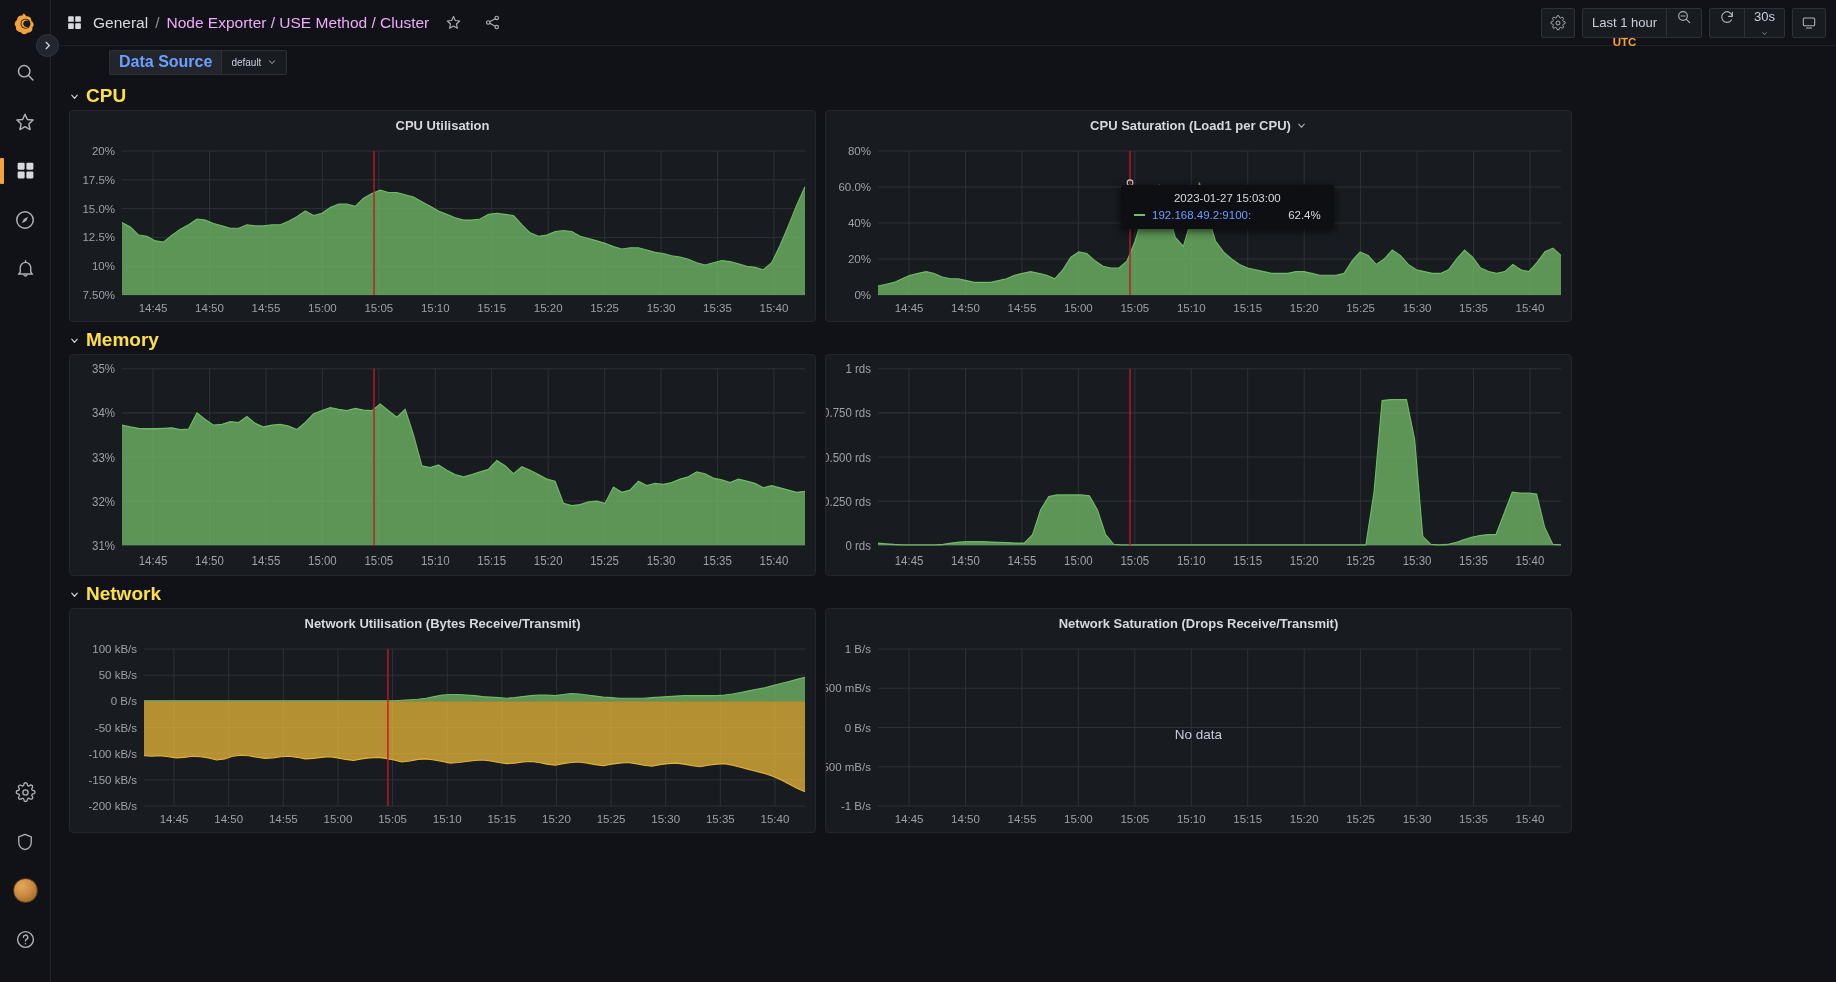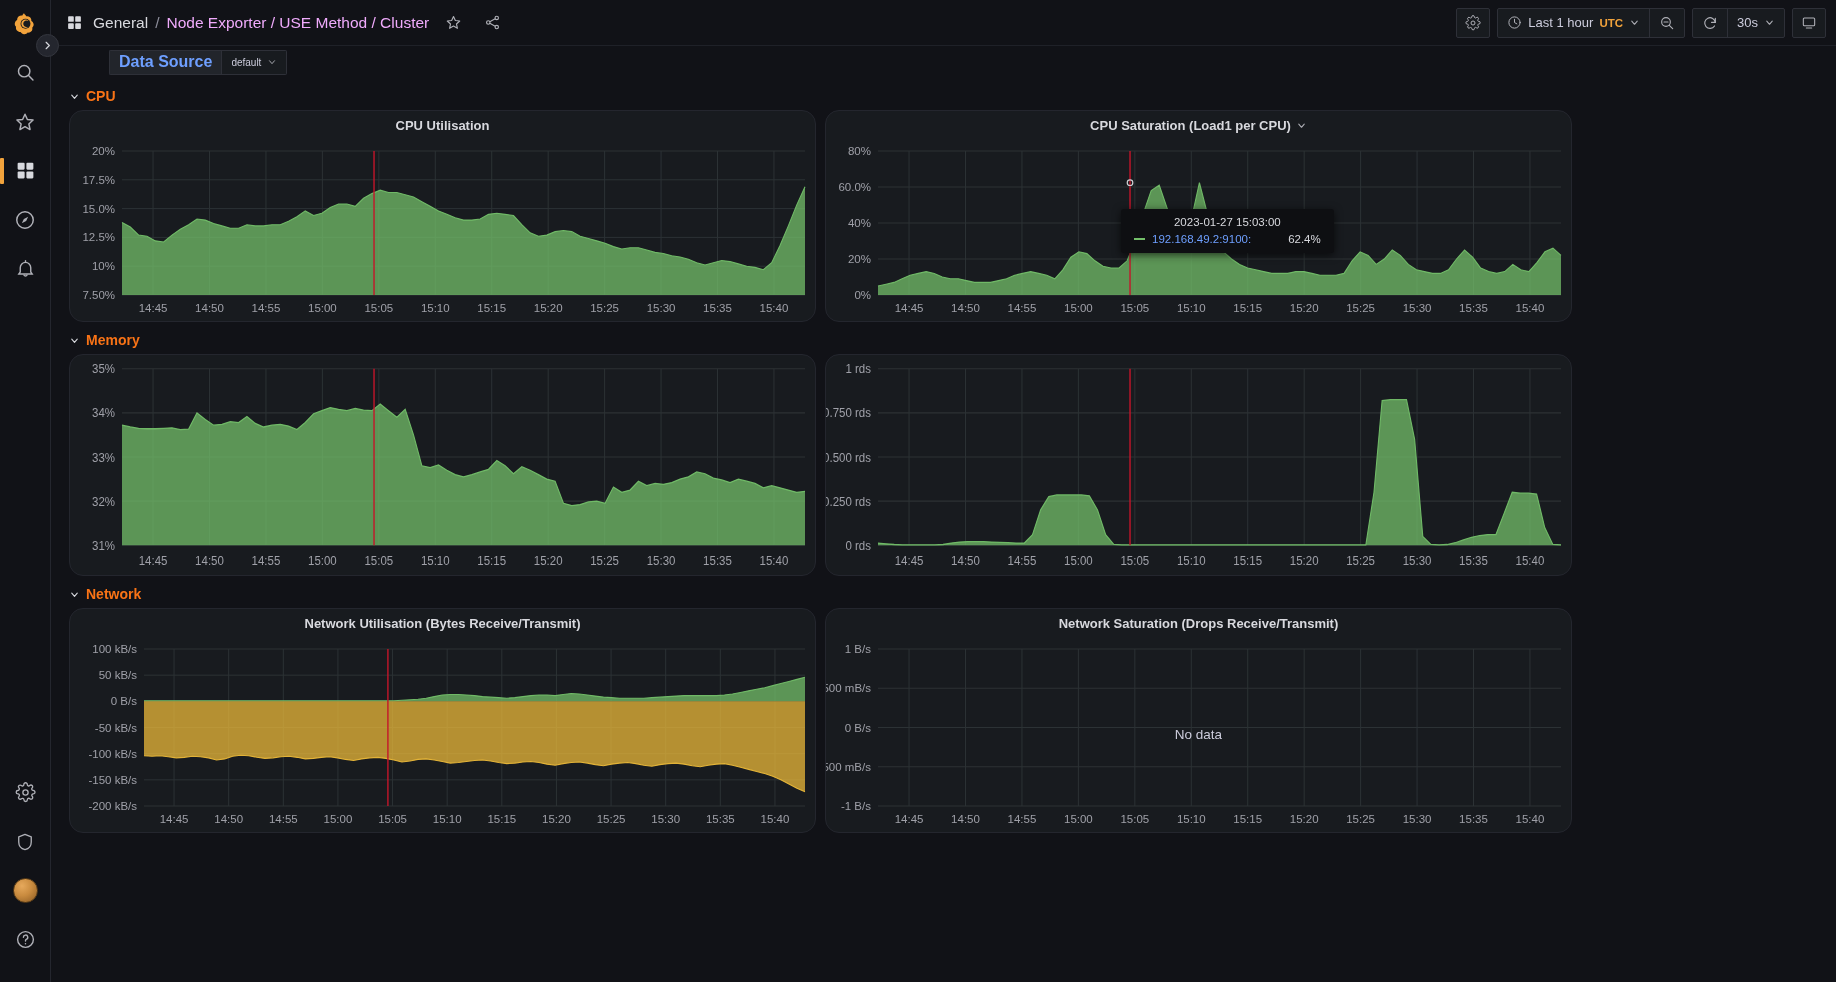--- a/index.html
+++ b/index.html
@@ -62,21 +62,21 @@
   .bc-first { color: #d8d9de; }
   .bc-icon-btn { display: flex; align-items: center; justify-content: center; cursor: pointer; padding: 2px 3px; }
   .topbar-right { margin-left: auto; display: flex; align-items: center; gap: 7px; }
 
   .tb-btn {
     height: 30px; border: 1px solid #2e3038; border-radius: 2px;
     background: #181b1f; display: flex; align-items: center;
     padding: 0 9px; gap: 6px; cursor: pointer; color: #ccccdc; font-size: 13px;
   }
   .tb-group { display: flex; align-items: stretch; border: 1px solid #2e3038; border-radius: 2px; background: #181b1f; height: 30px; }
-  .tb-seg { display: flex; align-items: center; padding: 0 9px; gap: 6px; cursor: pointer; font-size: 13px; color: #ccccdc; }
+  .tb-seg { display: flex; align-items: center; padding: 0 9px; gap: 6px; cursor: pointer; font-size: 13px; color: #ccccdc; flex-direction: column; }
   .tb-seg + .tb-seg { border-left: 1px solid #2e3038; }
   .utc-tag { color: #f2a33c; font-size: 11.5px; font-weight: bold; }
 
   
   #submenu {
     height: 32px; flex: 0 0 32px;
     display: flex; align-items: center; padding: 0 0 0 58px; gap: 0;
   }
   .var-group { display: flex; align-items: stretch; height: 25px; border-radius: 2px; overflow: hidden; }
   .var-label {
@@ -91,25 +91,25 @@
   }
 
   
   #dashboard { flex: 1 1 auto; overflow: hidden; padding: 0 9px 0 9px; position: relative; }
 
   .row-header {
     display: flex; align-items: center; gap: 6px;
     height: 28px; padding-left: 9px; margin-top: 4px;
     cursor: pointer;
   }
-  .row-title { font-size: 14px; font-weight: bold; color: #f97316; }
+  .row-title { font-size: 19px; font-weight: bold; color: #fde047; }
 
   .panel-row { display: flex; gap: 9px; padding: 0 0 0 9px; }
   .panel {
-    background: #181b1f; border: 1px solid #24262e; border-radius: 14px;
+    background: #181b1f; border: 1px solid #24262e; border-radius: 4px;
     display: flex; flex-direction: column; position: relative;
   }
   .panel-left { width: 747px; }
   .panel-right { width: 747px; }
   .panel-header {
     height: 28px; flex: 0 0 28px;
     display: flex; align-items: center; justify-content: center; gap: 5px;
     font-size: 13px; font-weight: bold; color: #d8d9de;
     cursor: pointer;
   }
@@ -401,21 +401,21 @@
                 <text x="591.0619834710744" y="173" fill="#9fa0a8" font-size="11.5" text-anchor="middle" font-family="&quot;Liberation Sans&quot;, sans-serif">15:30</text>
                 <line x1="647.50826446281" y1="12" x2="647.50826446281" y2="156" stroke="#2c3235" stroke-width="1"></line>
                 <text x="647.50826446281" y="173" fill="#9fa0a8" font-size="11.5" text-anchor="middle" font-family="&quot;Liberation Sans&quot;, sans-serif">15:35</text>
                 <line x1="703.9545454545455" y1="12" x2="703.9545454545455" y2="156" stroke="#2c3235" stroke-width="1"></line>
                 <text x="703.9545454545455" y="173" fill="#9fa0a8" font-size="11.5" text-anchor="middle" font-family="&quot;Liberation Sans&quot;, sans-serif">15:40</text>
                 <path d="M 52 156 L 52.00 147.00 L 60.04 145.20 L 68.07 143.40 L 76.11 139.80 L 84.14 136.20 L 92.18 134.40 L 100.21 132.60 L 108.25 134.40 L 116.28 138.00 L 124.32 139.80 L 132.35 139.80 L 140.39 141.60 L 148.42 143.40 L 156.46 143.40 L 164.49 143.40 L 172.53 141.60 L 180.56 139.80 L 188.60 136.20 L 196.64 134.40 L 204.67 132.60 L 212.71 134.40 L 220.74 136.20 L 228.78 139.80 L 236.81 130.80 L 244.85 118.20 L 252.88 112.80 L 260.92 114.60 L 268.95 121.80 L 276.99 127.20 L 285.02 129.00 L 293.06 129.00 L 301.09 121.80 L 309.13 102.00 L 317.16 75.00 L 325.20 51.60 L 333.24 46.20 L 341.27 69.60 L 349.31 98.40 L 357.34 107.40 L 365.38 80.40 L 373.41 43.68 L 381.45 75.00 L 389.48 102.00 L 397.52 112.80 L 405.55 120.00 L 413.59 125.40 L 421.62 129.00 L 429.66 130.80 L 437.69 132.60 L 445.73 134.40 L 453.76 134.40 L 461.80 134.40 L 469.84 132.60 L 477.87 132.60 L 485.91 134.40 L 493.94 136.20 L 501.98 136.20 L 510.01 136.20 L 518.05 134.40 L 526.08 121.80 L 534.12 112.80 L 542.15 116.40 L 550.19 125.40 L 558.22 120.00 L 566.26 111.00 L 574.29 116.40 L 582.33 125.40 L 590.36 130.80 L 598.40 132.60 L 606.44 134.40 L 614.47 134.40 L 622.51 130.80 L 630.54 120.00 L 638.58 111.00 L 646.61 118.20 L 654.65 129.00 L 662.68 132.60 L 670.72 134.40 L 678.75 132.60 L 686.79 125.40 L 694.82 130.80 L 702.86 132.60 L 710.89 123.60 L 718.93 112.80 L 726.96 109.20 L 735.00 116.40 L 735 156 Z" fill="#73bf69" fill-opacity="0.75" stroke="none"></path>
                 <path d="M 52.00 147.00 L 60.04 145.20 L 68.07 143.40 L 76.11 139.80 L 84.14 136.20 L 92.18 134.40 L 100.21 132.60 L 108.25 134.40 L 116.28 138.00 L 124.32 139.80 L 132.35 139.80 L 140.39 141.60 L 148.42 143.40 L 156.46 143.40 L 164.49 143.40 L 172.53 141.60 L 180.56 139.80 L 188.60 136.20 L 196.64 134.40 L 204.67 132.60 L 212.71 134.40 L 220.74 136.20 L 228.78 139.80 L 236.81 130.80 L 244.85 118.20 L 252.88 112.80 L 260.92 114.60 L 268.95 121.80 L 276.99 127.20 L 285.02 129.00 L 293.06 129.00 L 301.09 121.80 L 309.13 102.00 L 317.16 75.00 L 325.20 51.60 L 333.24 46.20 L 341.27 69.60 L 349.31 98.40 L 357.34 107.40 L 365.38 80.40 L 373.41 43.68 L 381.45 75.00 L 389.48 102.00 L 397.52 112.80 L 405.55 120.00 L 413.59 125.40 L 421.62 129.00 L 429.66 130.80 L 437.69 132.60 L 445.73 134.40 L 453.76 134.40 L 461.80 134.40 L 469.84 132.60 L 477.87 132.60 L 485.91 134.40 L 493.94 136.20 L 501.98 136.20 L 510.01 136.20 L 518.05 134.40 L 526.08 121.80 L 534.12 112.80 L 542.15 116.40 L 550.19 125.40 L 558.22 120.00 L 566.26 111.00 L 574.29 116.40 L 582.33 125.40 L 590.36 130.80 L 598.40 132.60 L 606.44 134.40 L 614.47 134.40 L 622.51 130.80 L 630.54 120.00 L 638.58 111.00 L 646.61 118.20 L 654.65 129.00 L 662.68 132.60 L 670.72 134.40 L 678.75 132.60 L 686.79 125.40 L 694.82 130.80 L 702.86 132.60 L 710.89 123.60 L 718.93 112.80 L 726.96 109.20 L 735.00 116.40" fill="none" stroke="#73bf69" stroke-width="1.1" stroke-opacity="0.95"></path>
                 <line x1="304.027" y1="12" x2="304.027" y2="156" stroke="#c4162a" stroke-width="1.4"></line>
                 <circle cx="304.027" cy="43.67999999999999" r="2.8" fill="none" stroke="#cfd0d4" stroke-width="1.2"></circle>
               </svg>
-            <div id="tooltip-cpu" style="position: absolute; left: 295px; top: 70px; background: rgb(14, 15, 18); border-radius: 3px; padding: 7px 13px 8px; box-shadow: rgba(0, 0, 0, 0.65) 0px 2px 8px; z-index: 20; white-space: nowrap;">
+            <div id="tooltip-cpu" style="position: absolute; left: 295px; top: 46px; background: rgb(14, 15, 18); border-radius: 3px; padding: 7px 13px 8px; box-shadow: rgba(0, 0, 0, 0.65) 0px 2px 8px; z-index: 20; white-space: nowrap;">
                 <div style="font-size: 11.5px; color: rgb(216, 217, 222); text-align: center; margin-bottom: 5px;">2023-01-27 15:03:00</div>
                 <div style="display: flex; align-items: center; gap: 7px; font-size: 11.5px;">
                   <span style="width: 11px; height: 2px; background: rgb(115, 191, 105); display: inline-block;"></span>
                   <span style="color: rgb(110, 159, 255);">192.168.49.2:9100:</span>
                   <span style="color: rgb(216, 217, 222); margin-left: 30px;">62.4%</span>
                 </div>
               </div>
           </div>
         </div>
       </div>

